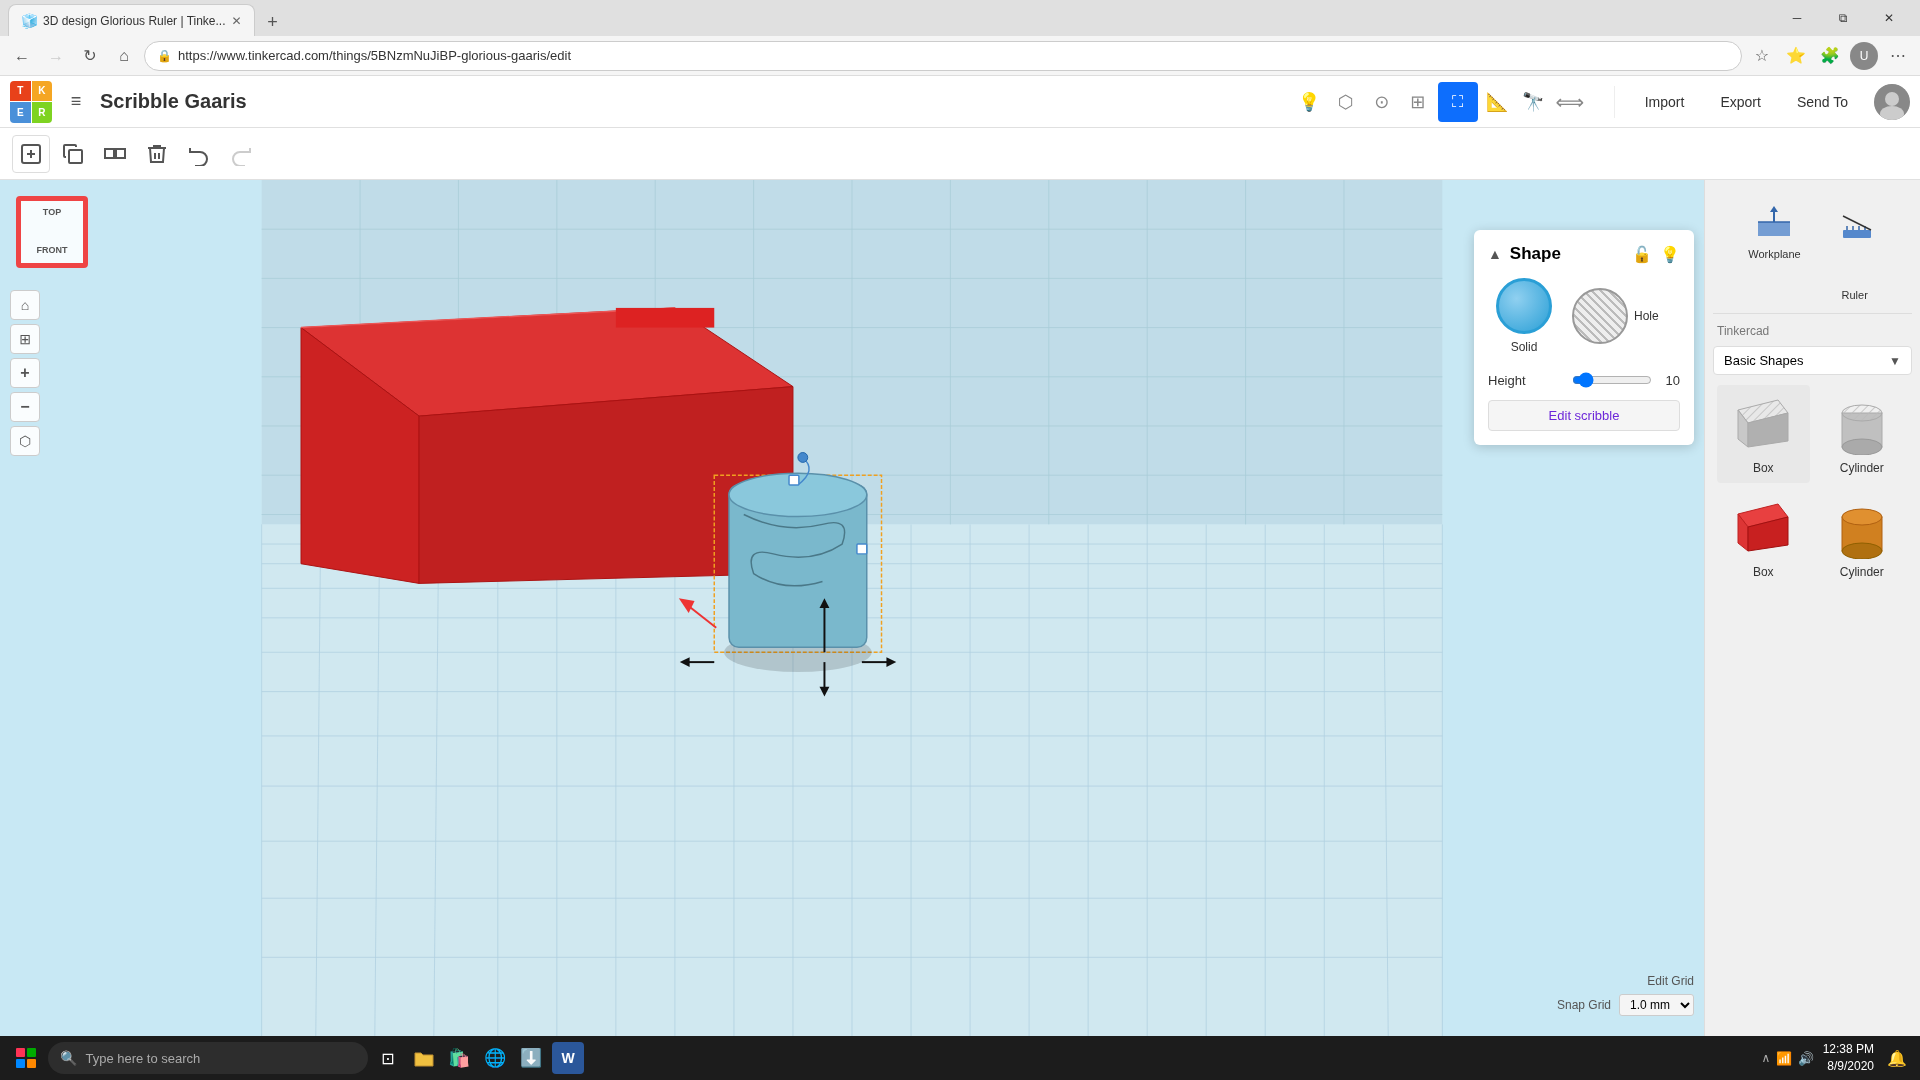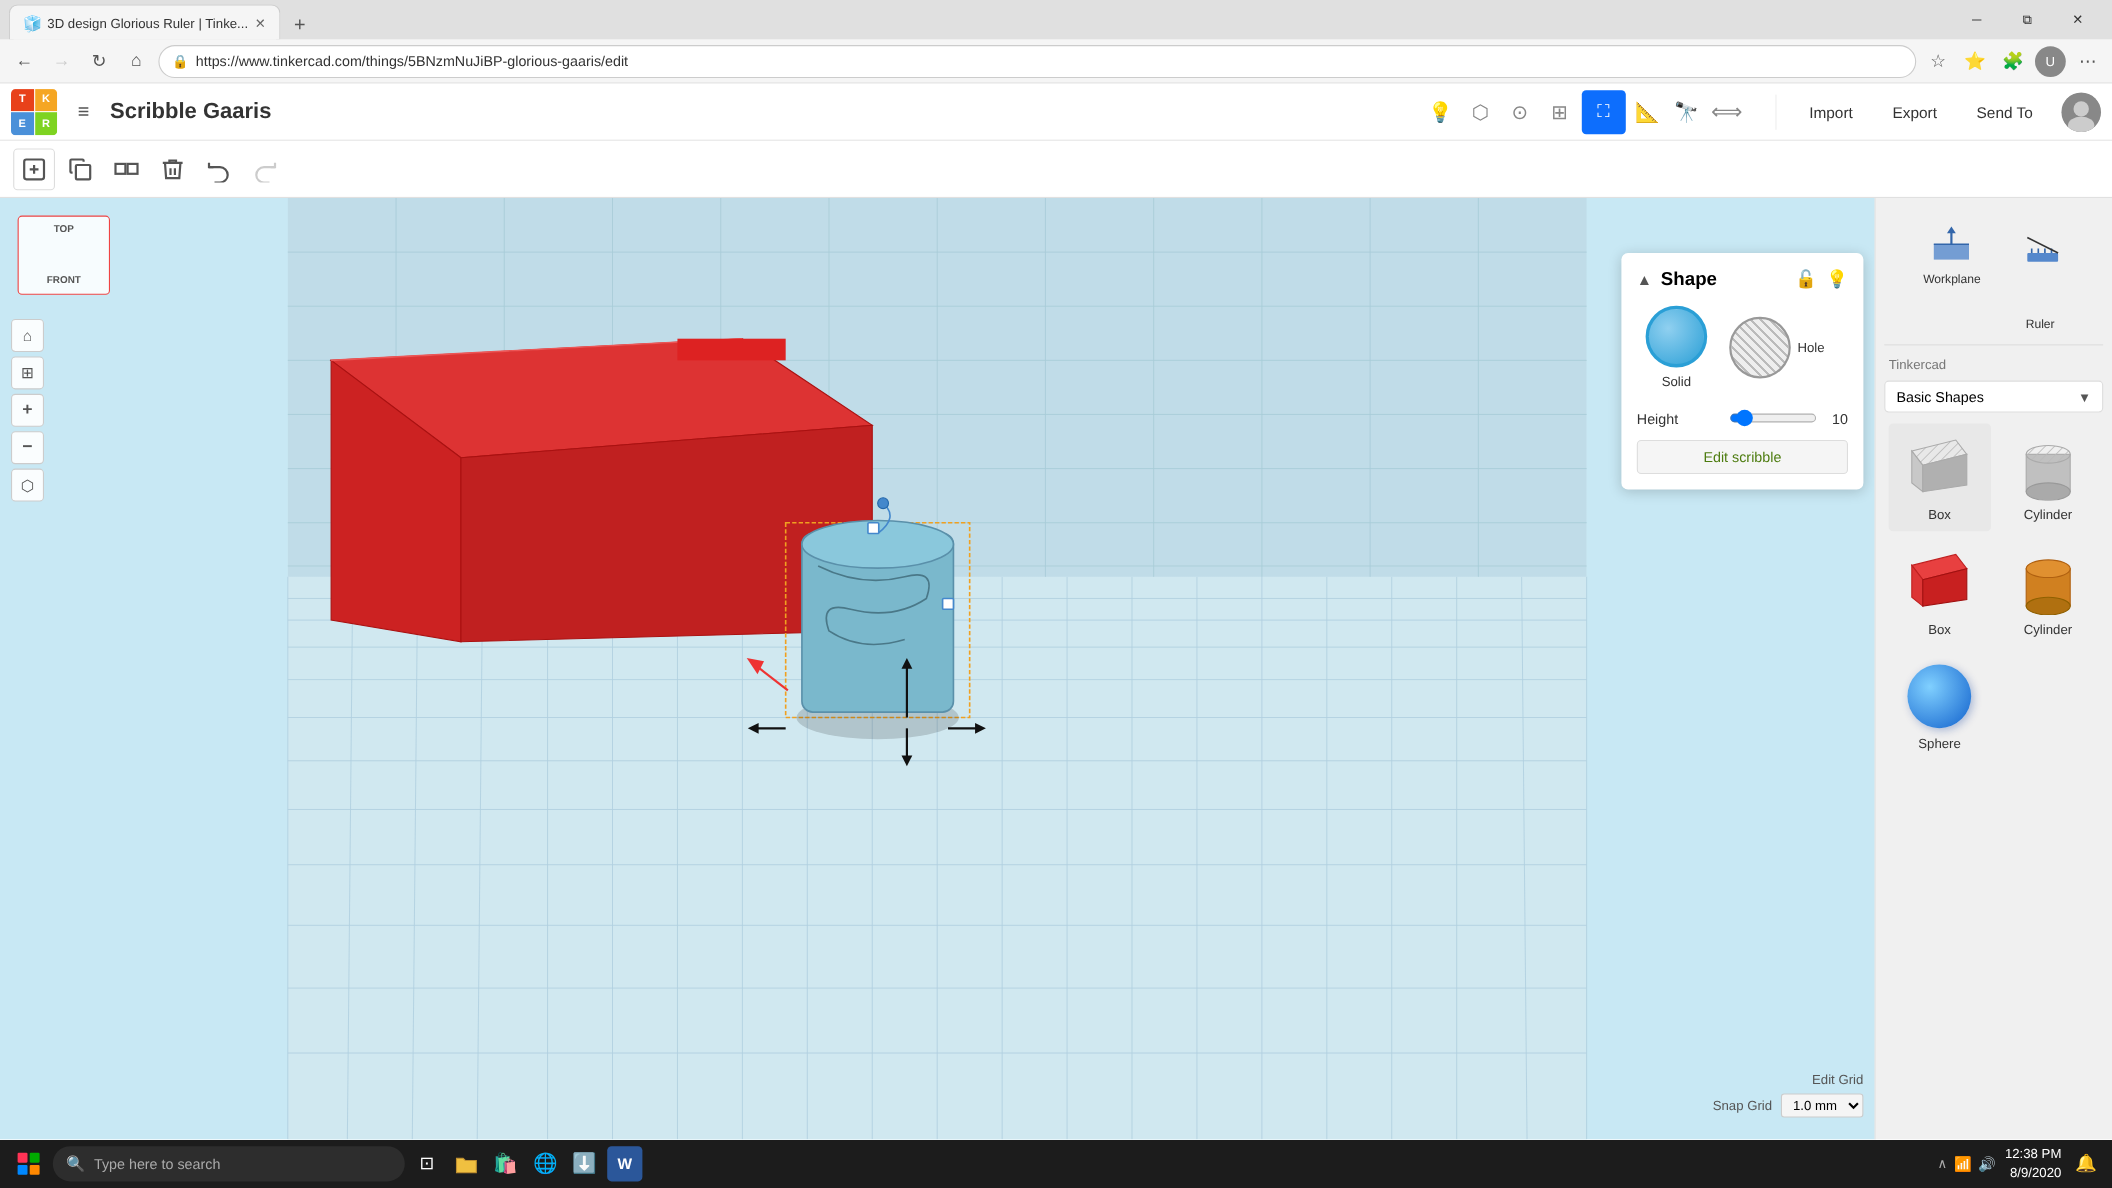--- a/index.html
+++ b/index.html
@@ -252,21 +252,21 @@
         <polygon points="435,485 435,495 425,490" fill="#111"></polygon>
 
         <line x1="640" y1="490" x2="610" y2="490" stroke="#111" stroke-width="2"></line>
         <polygon points="635,485 635,495 645,490" fill="#111"></polygon>
 
         <line x1="462" y1="455" x2="430" y2="430" stroke="#ee3333" stroke-width="2"></line>
         <polygon points="434,440 424,425 440,428" fill="#ee3333"></polygon>
 
       </svg>
 
-      <div style="position:absolute;top:16px;left:16px;width:84px;height:72px;background:rgba(255,255,255,0.85);border:1px solid #ef4444;border-radius:4px;display:flex;align-items:center;justify-content:center;font-size:10px;color:#555;font-weight:bold;flex-direction:column;gap:2px;">
+      <div style="position:absolute;top:16px;left:16px;width:72px;height:72px;background:rgba(255,255,255,0.85);border:5px solid #ef4444;border-radius:4px;display:flex;align-items:center;justify-content:center;font-size:10px;color:#555;font-weight:bold;flex-direction:column;gap:2px;">
         <span style="font-size:9px;color:#555;position:absolute;top:6px;">TOP</span>
         <span style="font-size:9px;color:#555;position:absolute;bottom:8px;">FRONT</span>
       </div>
 
       <div style="position:absolute;left:10px;top:110px;display:flex;flex-direction:column;gap:4px;">
         <div style="width:30px;height:30px;background:rgba(255,255,255,0.9);border:1px solid #ccc;border-radius:4px;display:flex;align-items:center;justify-content:center;cursor:pointer;font-size:14px;color:#555;">⌂</div>
         <div style="width:30px;height:30px;background:rgba(255,255,255,0.9);border:1px solid #ccc;border-radius:4px;display:flex;align-items:center;justify-content:center;cursor:pointer;font-size:14px;color:#555;">⊞</div>
         <div style="width:30px;height:30px;background:rgba(255,255,255,0.9);border:1px solid #ccc;border-radius:4px;display:flex;align-items:center;justify-content:center;cursor:pointer;font-size:16px;color:#555;font-weight:bold;">+</div>
         <div style="width:30px;height:30px;background:rgba(255,255,255,0.9);border:1px solid #ccc;border-radius:4px;display:flex;align-items:center;justify-content:center;cursor:pointer;font-size:16px;color:#555;font-weight:bold;">−</div>
         <div style="width:30px;height:30px;background:rgba(255,255,255,0.9);border:1px solid #ccc;border-radius:4px;display:flex;align-items:center;justify-content:center;cursor:pointer;font-size:14px;color:#555;">⬡</div>
@@ -290,21 +290,21 @@
             <span style="font-size:12px;color:#333;">Hole</span>
           </div>
         </div>
 
         <div style="display:flex;align-items:center;gap:8px;margin-bottom:12px;">
           <span style="font-size:13px;color:#333;flex:1;">Height</span>
           <input type="range" min="0" max="100" value="10" style="width: 80px;">
           <span style="font-size:13px;color:#333;width:20px;text-align:right;">10</span>
         </div>
 
-        <div style="width:100%;padding:7px;background:#f5f5f5;border:1px solid #ddd;border-radius:4px;font-size:13px;cursor:pointer;text-align:center;color:#4d7c0f;">Edit scribble</div>
+        <div style="width:100%;padding:7px;background:#f5f5f5;border:1px solid #ddd;border-radius:4px;font-size:13px;cursor:pointer;text-align:center;color:#6d28d9;">Edit scribble</div>
       </div>
 
       <div style="position:absolute;bottom:20px;right:10px;display:flex;flex-direction:column;align-items:flex-end;gap:6px;">
         <div style="font-size:12px;color:#555;cursor:pointer;">Edit Grid</div>
         <div style="display:flex;align-items:center;gap:8px;">
           <span style="font-size:12px;color:#555;">Snap Grid</span>
           <select style="padding:2px 6px;background:#f5f5f5;border:1px solid #ccc;border-radius:3px;font-size:12px;">
             <option>1.0 mm</option>
             <option>0.5 mm</option>
             <option>2.0 mm</option>
@@ -411,26 +411,20 @@
               <rect x="15" y="18" width="40" height="34" fill="#d08020" stroke="#b06010" stroke-width="1"></rect>
 
               <ellipse cx="35" cy="18" rx="20" ry="8" fill="#e09030" stroke="#b06010" stroke-width="1"></ellipse>
 
               <ellipse cx="35" cy="52" rx="20" ry="8" fill="#b07010" stroke="#906000" stroke-width="1"></ellipse>
             </svg>
           </div>
           <span style="font-size:12px;color:#333;">Cylinder</span>
         </div>
 
-        <div style="display:flex;flex-direction:column;align-items:center;gap:4px;cursor:pointer;padding:8px;border-radius:4px;">
-          <div style="width:74px;height:64px;display:flex;align-items:center;justify-content:center;">
-            <div style="width:58px;height:58px;border-radius:50%;background:radial-gradient(circle at 35% 35%, #80d0ff, #1060cc);box-shadow:2px 2px 8px rgba(0,50,150,0.3);"></div>
-          </div>
-          <span style="font-size:12px;color:#333;">Sphere</span>
-        </div>
 
 
       </div>
     </div>
   </div>
 </div>
 
 <div style="height:44px;background:#1c1c1c;display:flex;align-items:center;padding:0 8px;gap:4px;position:fixed;bottom:0;left:0;right:0;z-index:100;">
 
   <div style="width:36px;height:36px;display:flex;align-items:center;justify-content:center;cursor:pointer;">

